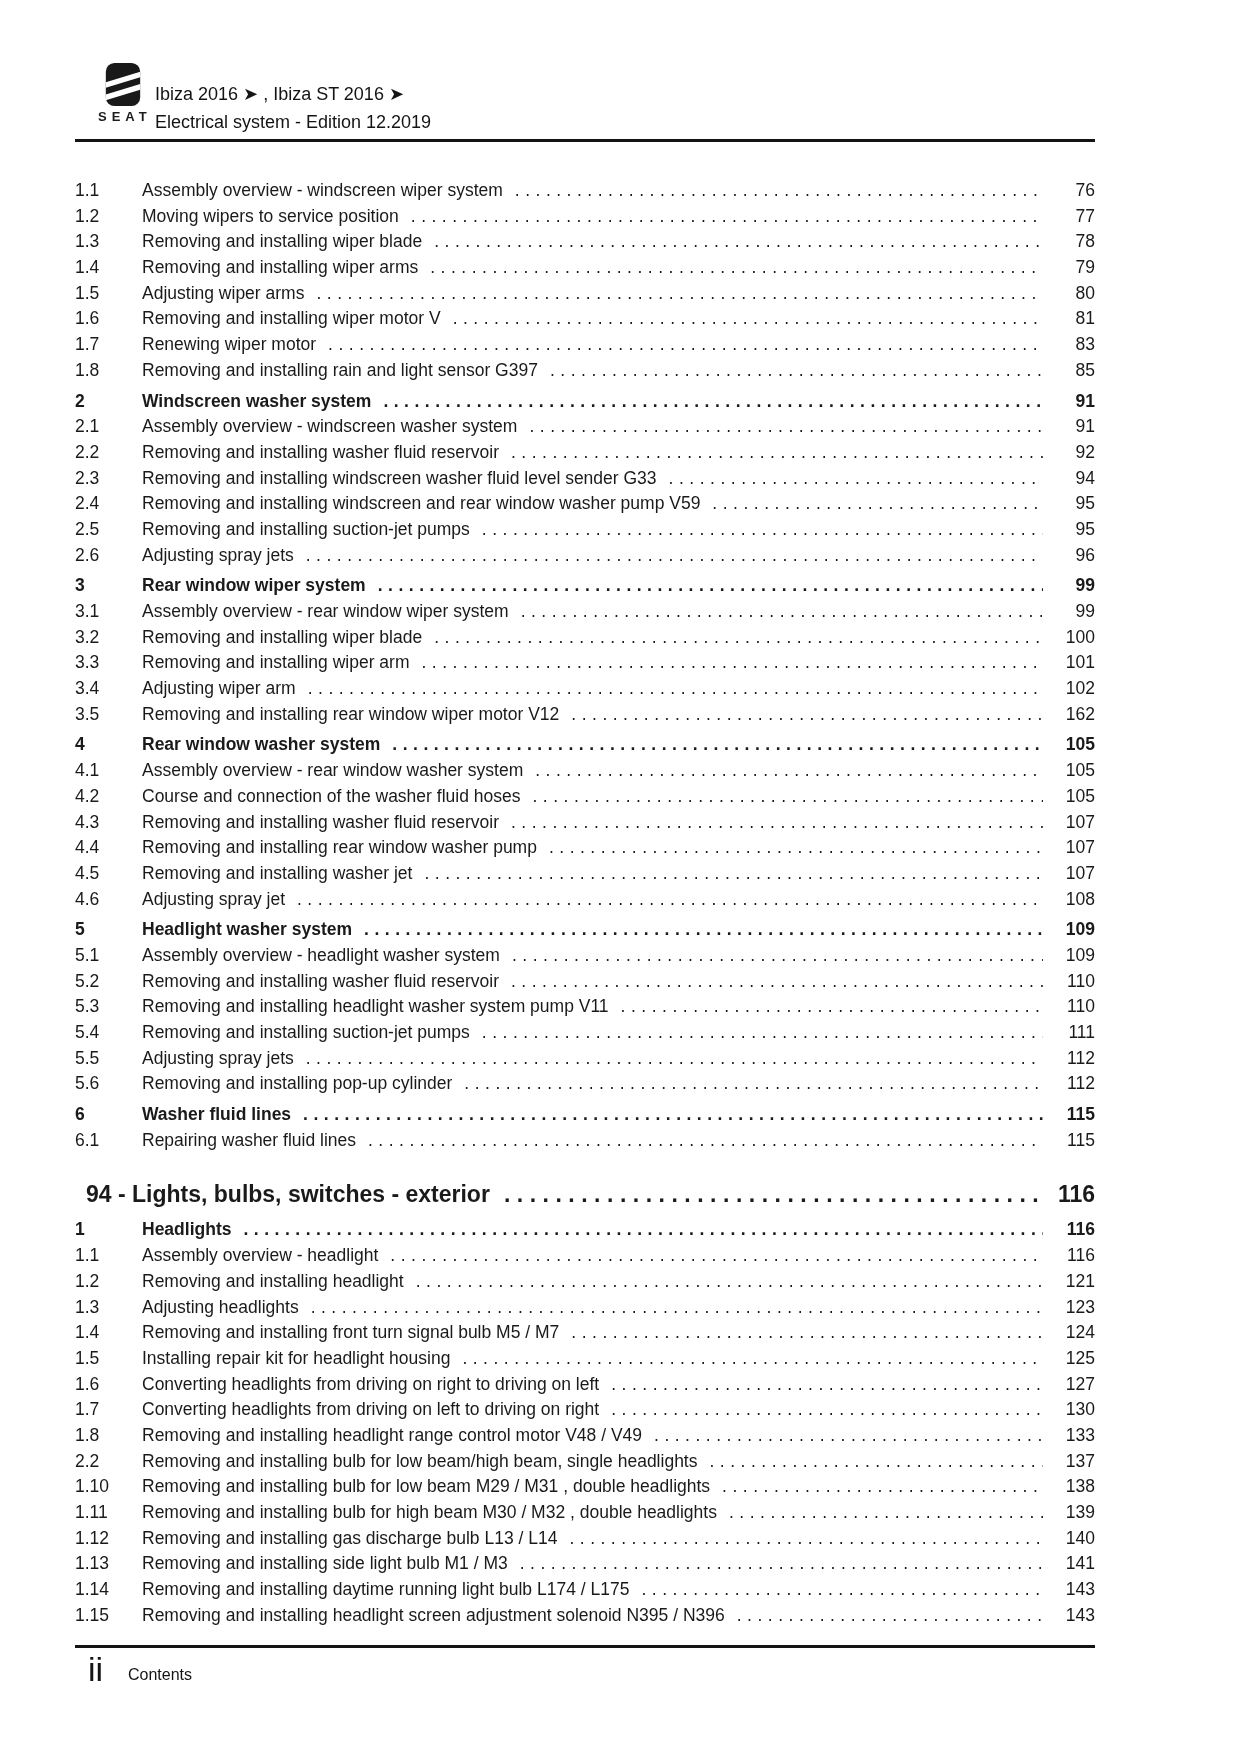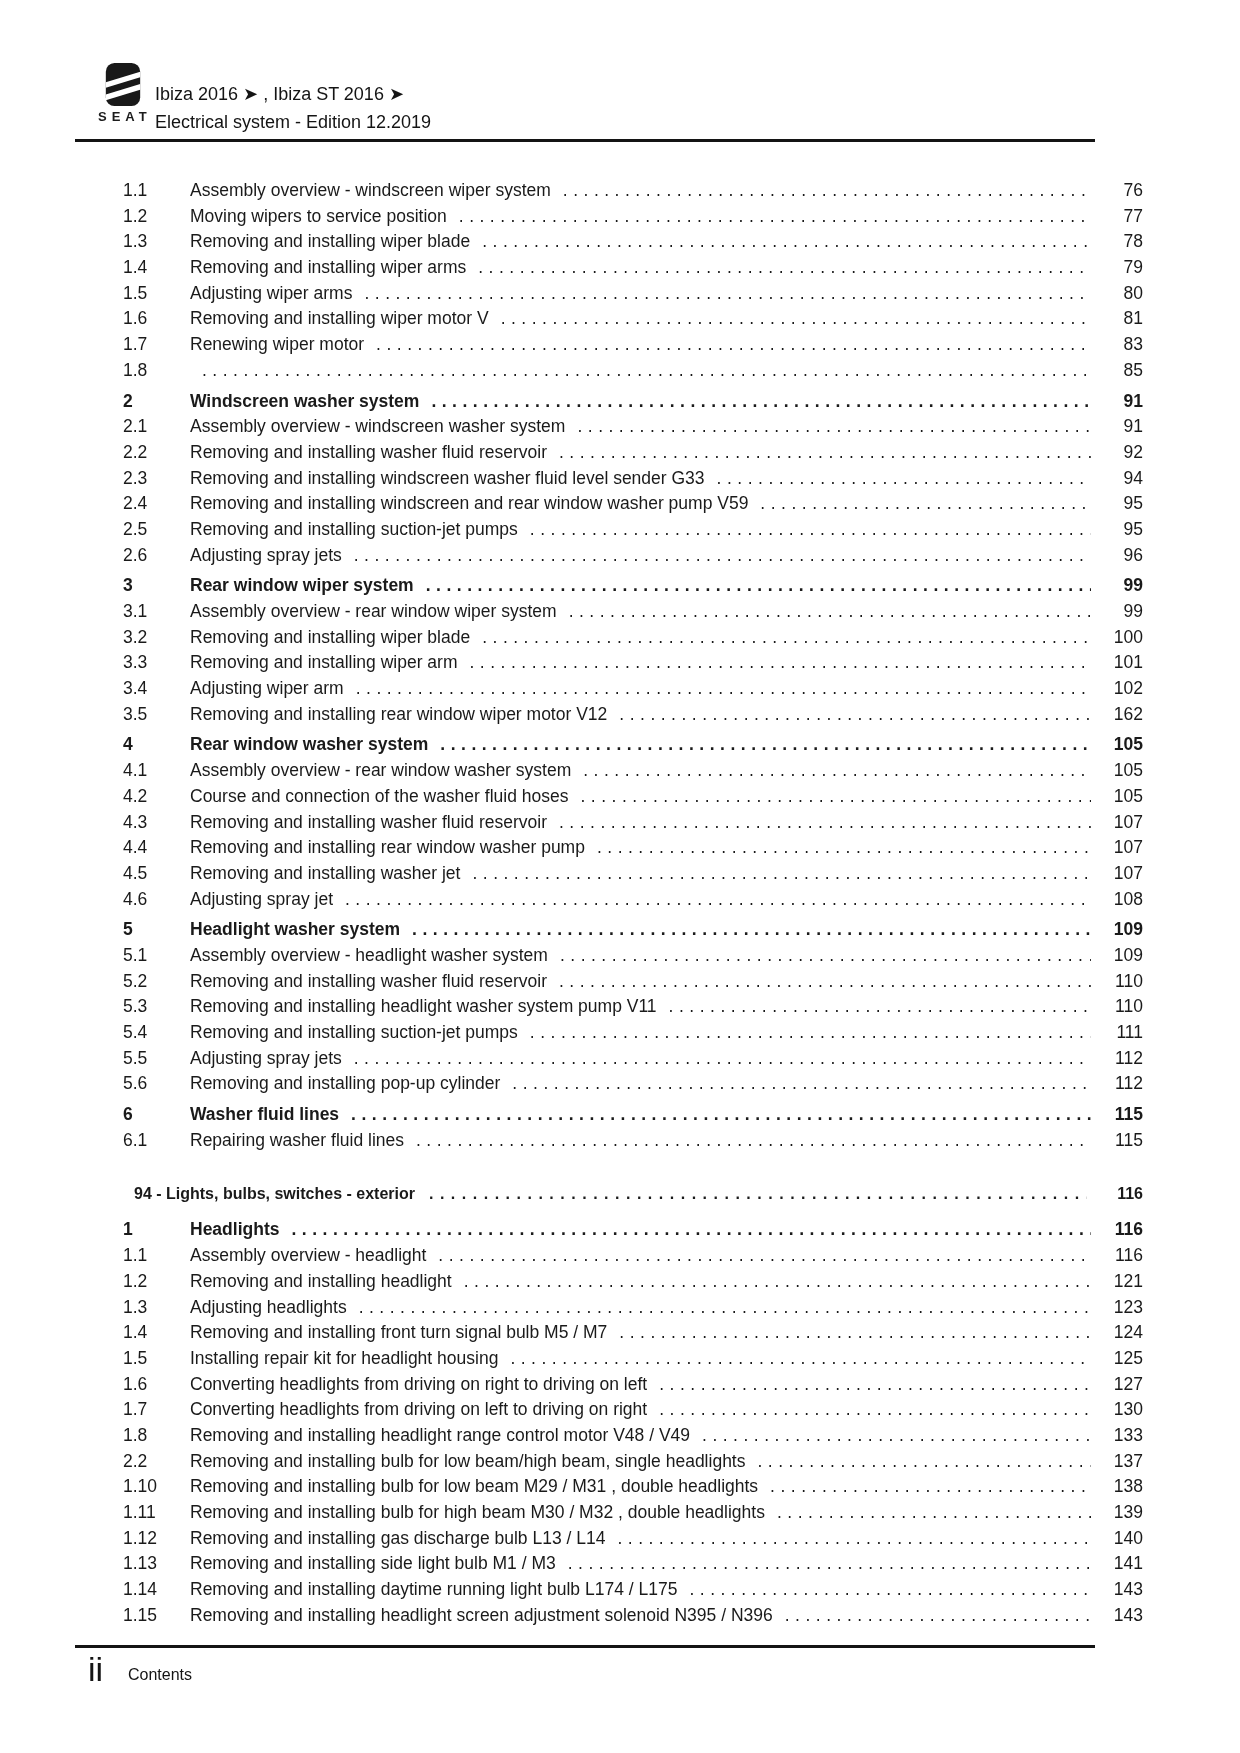--- a/index.html
+++ b/index.html
@@ -17,38 +17,38 @@
   .brand-logo { position: absolute; left: 95px; top: 63px; width: 56px; text-align: center; }
   .brand-logo svg { display: block; margin: 0 auto; }
   .brand-word {
     font-size: 13px; letter-spacing: 5px; font-weight: 600;
     margin-top: 2px; margin-left: 3px; color: #1c1c1c;
   }
   .header-text { position: absolute; left: 155px; top: 80px; font-size: 18px; line-height: 28px; color: #141414; }
   .header-rule { position: absolute; left: 75px; width: 1020px; top: 139px; height: 3px; background: #141414; }
 
   
-  .toc { position: absolute; left: 75px; top: 178px; width: 1020px; font-size: 17.5px; margin-left: 48px; }
+  .toc { position: absolute; left: 75px; top: 178px; width: 1020px; font-size: 17.5px; }
   .toc-row { display: flex; align-items: baseline; height: 25.7px; line-height: 25.7px; white-space: nowrap; }
   .toc-row.bold { font-weight: bold; }
   .toc-row.bold { margin-top: 5px; }
   .toc-part2 .toc-row.bold:first-child { margin-top: 0; }
   .toc-num { flex: 0 0 67px; }
   .toc-title { flex: 0 0 auto; }
   .leader { flex: 1 1 auto; overflow: hidden; margin: 0 6px 0 12px; min-width: 16px; }
   .leader::after {
     content: "........................................................................................................................";
     letter-spacing: 5.5px;
   }
   .toc-page { flex: 0 0 46px; text-align: right; }
 
   
   .chapter-row {
     display: flex; align-items: baseline; white-space: nowrap;
-    font-size: 16px; font-weight: bold; line-height: 34px;
+    font-size: 23px; font-weight: bold; line-height: 34px;
     margin-top: 24px; margin-bottom: 6px; margin-left: 11px;
   }
   .chapter-row .leader { margin: 0 4px 0 14px; }
   .chapter-row .leader::after { letter-spacing: 6.5px; }
   .chapter-row .toc-page { flex: 0 0 52px; }
 
   
   .footer-rule { position: absolute; left: 75px; width: 1020px; top: 1645px; height: 3px; background: #141414; }
   .footer-page { position: absolute; left: 88px; top: 1652px; font-size: 34px; line-height: 34px; color: #141414; }
   .footer-label { position: absolute; left: 128px; top: 1666px; font-size: 16px; color: #141414; }
@@ -115,20 +115,21 @@
     <span class="toc-page">81</span>
   </div>
         <div class="toc-row">
     <span class="toc-num">1.7</span>
     <span class="toc-title">Renewing wiper motor</span>
     <span class="leader"></span>
     <span class="toc-page">83</span>
   </div>
         <div class="toc-row">
     <span class="toc-num">1.8</span>
+    <span class="toc-title">Removing and installing rain and light sensor G397</span>
     <span class="leader"></span>
     <span class="toc-page">85</span>
   </div>
         <div class="toc-row bold">
     <span class="toc-num">2</span>
     <span class="toc-title">Windscreen washer system</span>
     <span class="leader"></span>
     <span class="toc-page">91</span>
   </div>
         <div class="toc-row">

